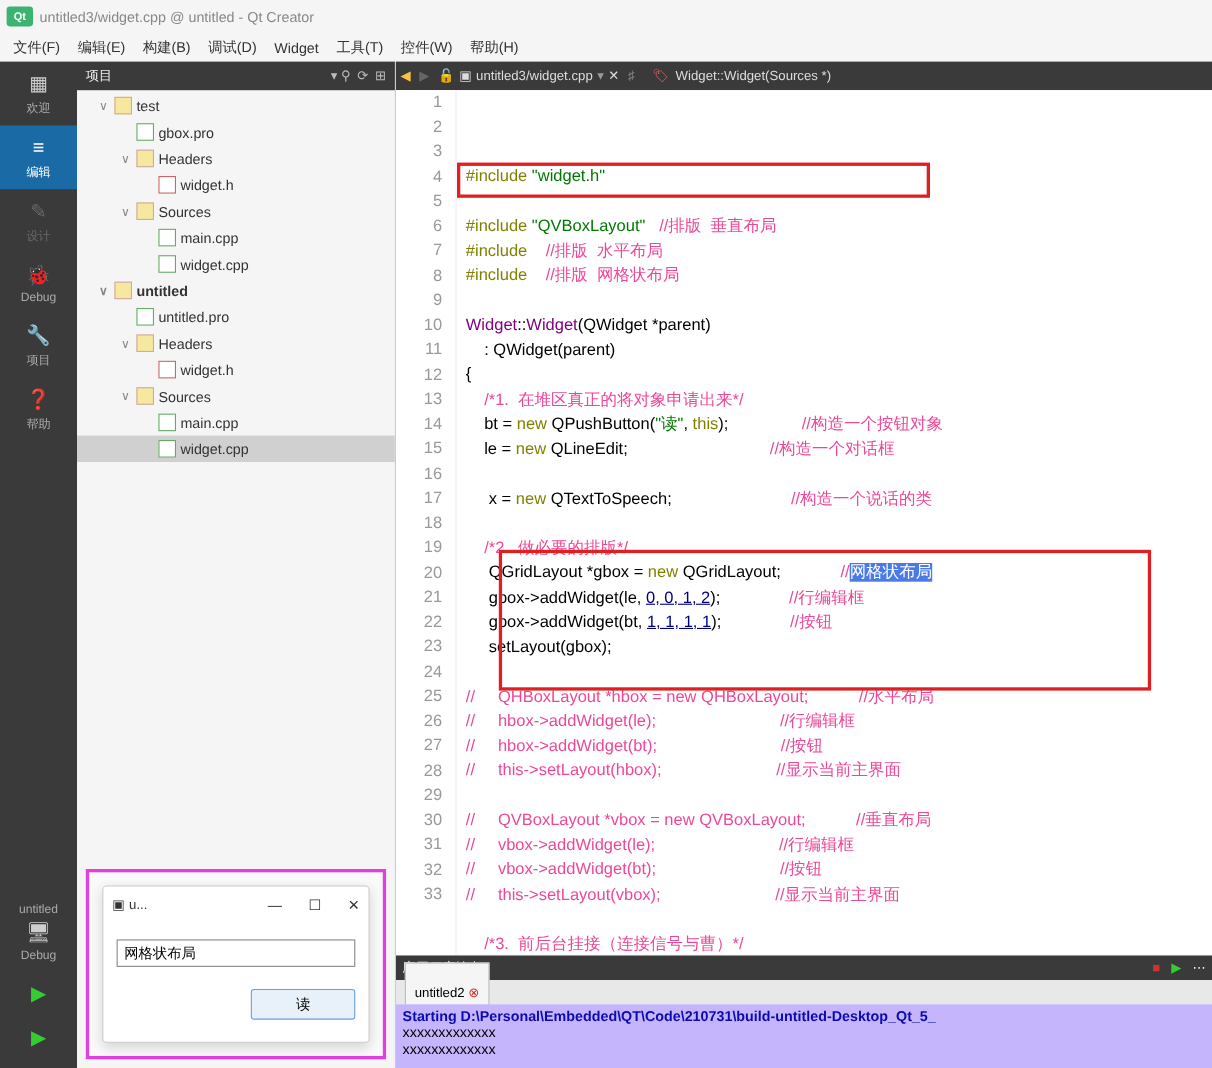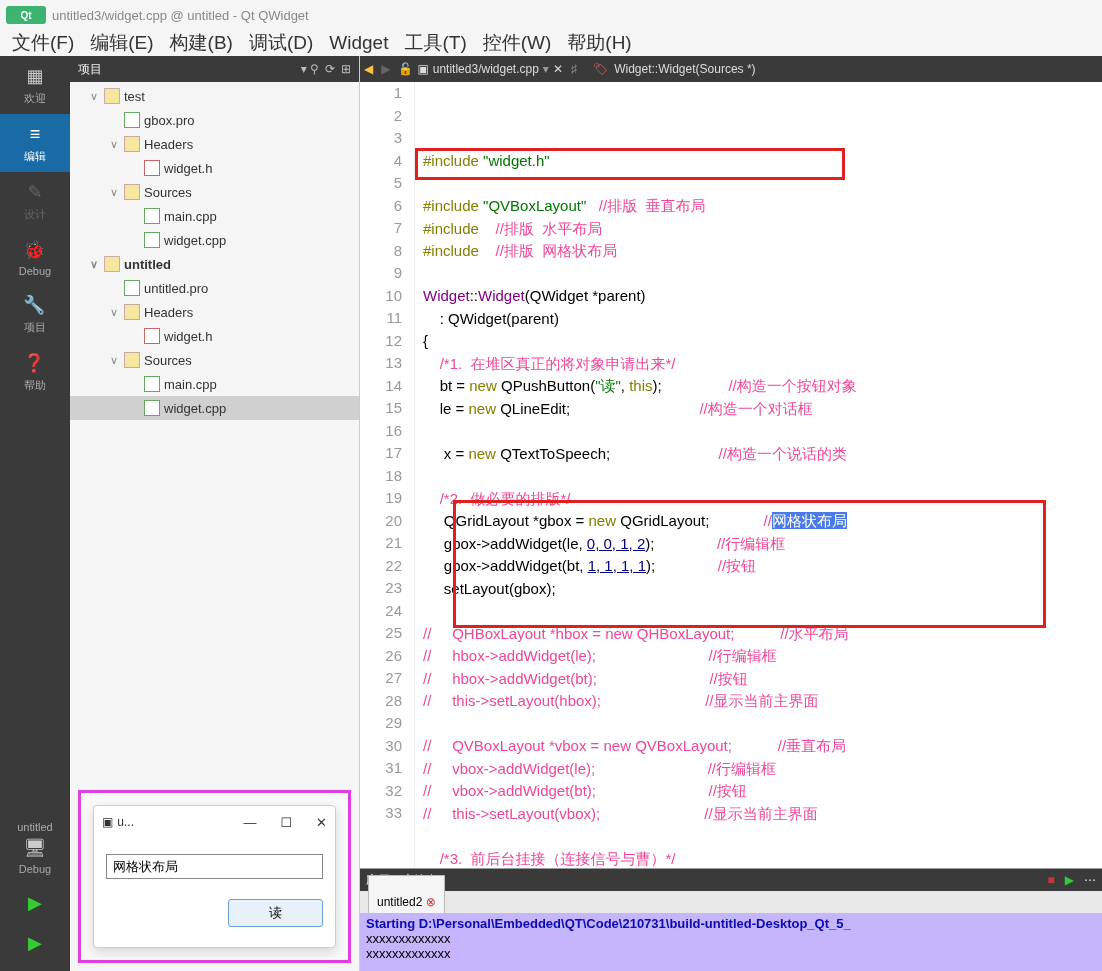--- a/index.html
+++ b/index.html
@@ -1,20 +1,20 @@
 <!DOCTYPE html>
 <html><head>
 <meta charset="utf-8">
 <style>
 * { margin: 0; padding: 0; box-sizing: border-box; font-family: "Microsoft YaHei", Arial, sans-serif; }
 body { background: #f5f5f5; overflow: hidden; }
 .window { width: 1102px; height: 971px; display: flex; flex-direction: column; background: #f5f5f5; }
 .titlebar { height: 30px; display: flex; align-items: center; padding: 0 6px; color: #888; font-size: 13px; }
-.titlebar .icon { width: 40px; height: 18px; background: #3cb371; border-radius: 3px; margin-right: 6px; display: flex; align-items: center; justify-content: center; color: #fff; font-size: 10px; font-weight: bold; }
-.menubar { height: 26px; display: flex; align-items: center; padding: 0 4px; color: #333; font-size: 19px; background: #f5f5f5; }
+.titlebar .icon { width: 24px; height: 18px; background: #3cb371; border-radius: 3px; margin-right: 6px; display: flex; align-items: center; justify-content: center; color: #fff; font-size: 10px; font-weight: bold; }
+.menubar { height: 26px; display: flex; align-items: center; padding: 0 4px; color: #333; font-size: 13px; background: #f5f5f5; }
 .menubar span { padding: 2px 8px; }
 .main-row { display: flex; flex: 1; min-height: 0; }
 .left-rail { width: 70px; background: #3a3a3a; display: flex; flex-direction: column; color: #ccc; font-size: 12px; }
 .rail-item { display: flex; flex-direction: column; align-items: center; padding: 8px 0; gap: 3px; }
 .rail-item.active { background: #1a6aa6; color: #fff; }
 .rail-bottom { margin-top: auto; padding-bottom: 8px; }
 .rail-icon { width: 24px; height: 24px; display: flex; align-items: center; justify-content: center; font-size: 18px; }
 .rail-text { font-size: 11px; color: #aaa; }
 .rail-item.active .rail-text { color: #fff; }
 .center { flex: 1; display: flex; flex-direction: column; min-width: 0; }
@@ -60,21 +60,21 @@
 .output-tabs .otab { padding: 19px 8px; border: 1px solid #bbb; background: #f5f5f5; }
 .output-body { flex: 1; background: #c4b5fd; font-family: Consolas, monospace; font-size: 13px; padding: 3px 6px; overflow: hidden; }
 .output-body .bold-blue { color: #0a0ab0; font-weight: bold; }
 </style>
 </head>
 <body>
 
 <div class="window">
   <div class="titlebar">
     <div class="icon">Qt</div>
-    <span>untitled3/widget.cpp @ untitled - Qt QWidget</span>
+    <span>untitled3/widget.cpp @ untitled - Qt Creator</span>
   </div>
 
   <div class="menubar">
     <span>文件(F)</span>
     <span>编辑(E)</span>
     <span>构建(B)</span>
     <span>调试(D)</span>
     <span>Widget</span>
     <span>工具(T)</span>
     <span>控件(W)</span>

